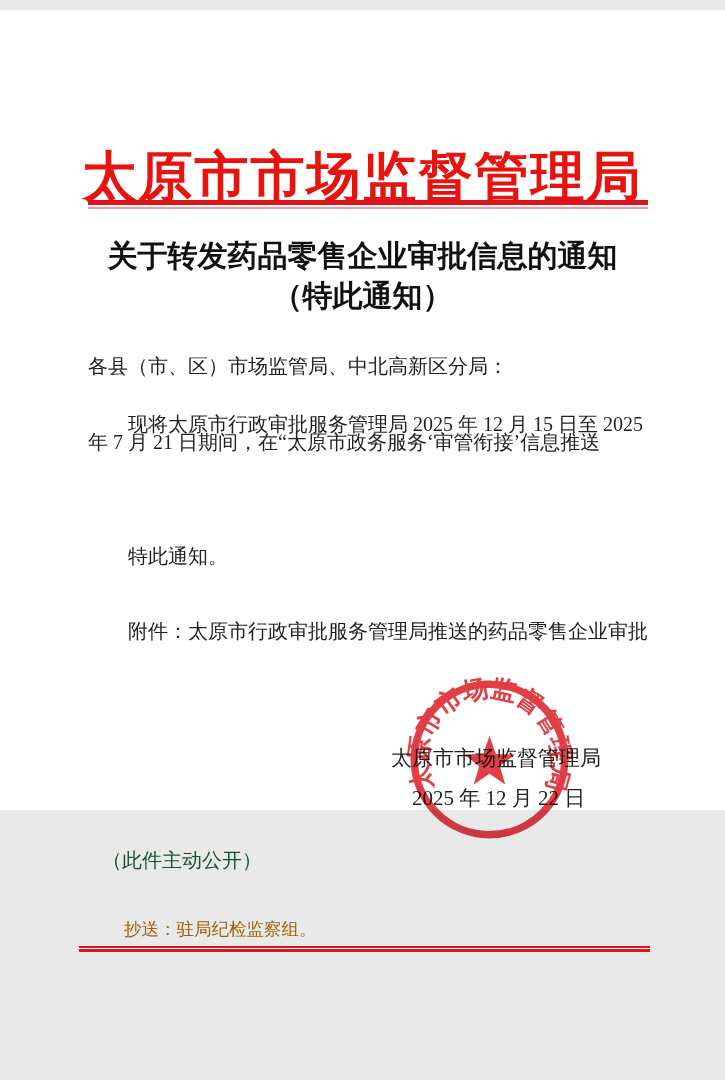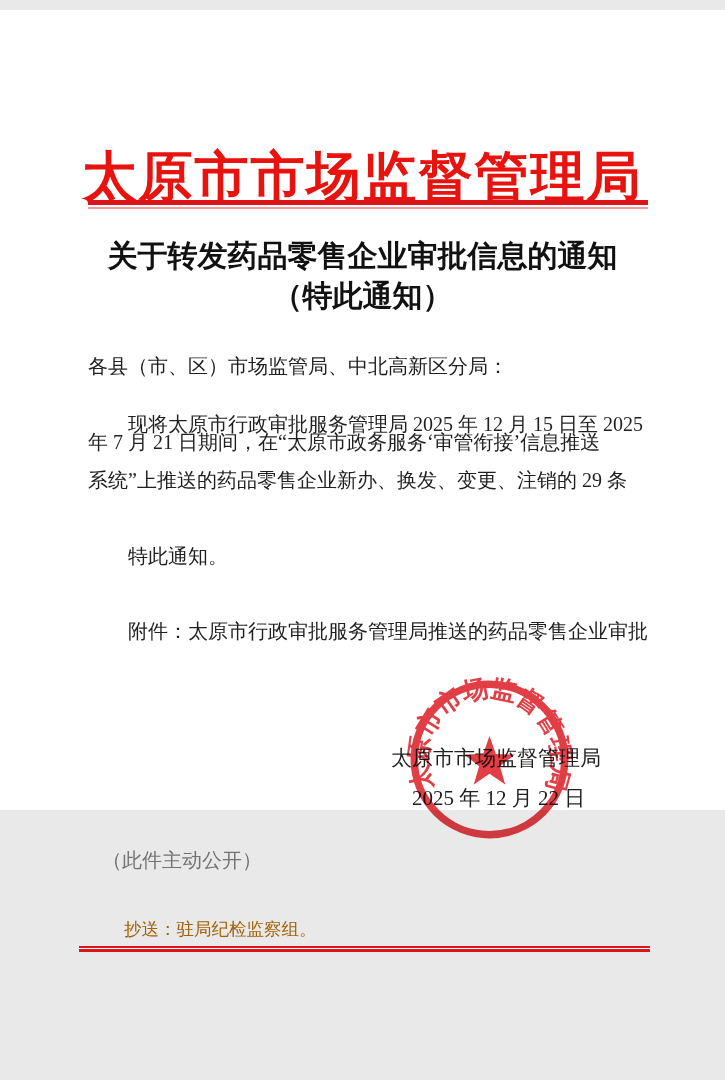--- a/index.html
+++ b/index.html
@@ -69,21 +69,21 @@
   .sig-line {
     font-size: 21px;
     color: #1f1f1f;
     white-space: nowrap;
   }
 
   .disclosure {
     left: 102px;
     top: 837px;
     font-size: 20px;
-    color: #737373;
+    color: #14532d;
     white-space: nowrap;
   }
   .cc-line {
     left: 124px;
     top: 907px;
     font-size: 17.5px;
     color: #a16207;
     white-space: nowrap;
   }
   .footer-rule {
@@ -117,21 +117,20 @@
       <div class="gap"></div>
       <div class="thin"></div>
     </div>
 
     <div class="abs doc-title l1">关于转发药品零售企业审批信息的通知</div>
     <div class="abs doc-title l2">（特此通知）</div>
 
     <div class="abs body-line" style="left:88px; top:337px;">各县（市、区）市场监管局、中北高新区分局：</div>
     <div class="abs body-line" style="left:128px; top:375px;margin-top:20px;">现将太原市行政审批服务管理局 2025 年 12 月 15 日至 2025</div>
     <div class="abs body-line" style="left:88px; top:413px;">年 7 月 21 日期间，在“太原市政务服务‘审管衔接’信息推送</div>
-    <div class="abs body-line" style="left:88px; top:451px;">系统”上推送的药品零售企业新办、换发、变更、注销的 29 条</div>
     <div class="abs body-line" style="left:128px; top:527px;">特此通知。</div>
 
     <div class="abs body-line" style="left:128px; top:602px;">附件：太原市行政审批服务管理局推送的药品零售企业审批</div>
 
     <div class="abs sig-line" style="left:391px; top:734px;">太原市市场监督管理局</div>
     <div class="abs sig-line" style="left:412px; top:774px;">2025 年 12 月 22 日</div>
 
     <svg class="abs seal" viewBox="0 0 200 200" aria-hidden="true">
       <circle cx="100" cy="100" r="90" fill="none" stroke="#de2129" stroke-width="9"></circle>
       <path id="sealArc" d="M 35 137.5 A 75 75 0 1 1 164.9 137.5" fill="none"></path>

